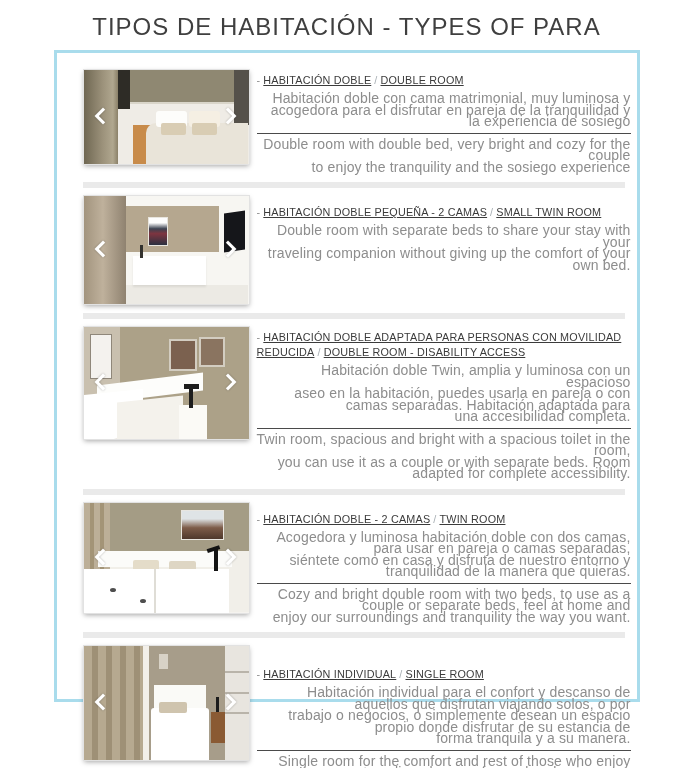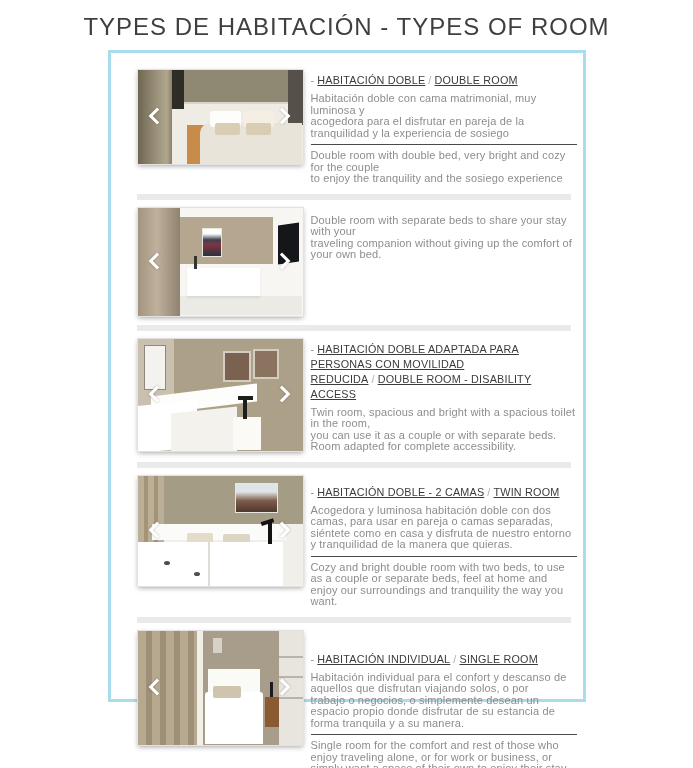--- a/index.html
+++ b/index.html
@@ -14,21 +14,21 @@
   .page-header { text-align:center; padding-top:13px; }
   .page-title {
     font-size:24px; font-weight:300; letter-spacing:1px; color:#3f3f3f;
   }
   .page-subtitle {
     font-size:11px; color:#4d4d4d; margin-top:6px; letter-spacing:0.2px;
   }
 
   
   .panel {
-    width:478px; height:652px; margin:9px auto 0;
+    width:586px; height:652px; margin:9px auto 0;
     border:3px solid #a9dcec; background:#fff; padding:12px 0 0;
   }
 
   
   .card { display:flex; gap:8px; padding:5px 6px 6px 27px; }
   .divider { height:6px; background:#eaeaea; margin:3px 12px 3px 26px; }
 
   .photo-wrap {
     flex:0 0 165px;
     box-shadow:0 0 0 1px #e2e2e2, 0 2px 5px rgba(0,0,0,.35);
@@ -56,22 +56,23 @@
   .r2 .text, .r4 .text { padding-top:7px; }
   .r5 .text { padding-top:4px;margin-top:15px; }
   .title {
     font-size:10.8px; font-weight:400; letter-spacing:0.2px; line-height:15px;
     color:#3b3b3b; margin:2px 0 5px;
   }
   .title a { color:#3b3b3b; text-decoration:underline; cursor:pointer; }
   .title .dash { color:#8d8d8d; margin-right:3px; }
   .title .sep { color:#a9b0b5; margin:0 3px; text-decoration:none; }
   .desc {
-    font-size:11px; line-height:11.5px; color:#8d8d8d; letter-spacing:0.15px;
+    font-size:14px; line-height:11.5px; color:#8d8d8d; letter-spacing:0.15px;
     white-space:pre-line;
+    text-align:right;
   }
   .desc-es { padding-bottom:5px; border-bottom:1px solid #4a4a4a; margin-bottom:5px; }
 
   
   
   .s1-wall  { inset:0; background:#efece6; }
   .s1-panel { left:20%; top:0; width:80%; height:36%; background:#8f8872; border-bottom:2px solid #d9d5c9; }
   .s1-dark-tl { left:21%; top:0; width:7%; height:42%; background:#2e2c26; }
   .s1-dark-tr { right:0; top:0; width:9%; height:58%; background:#55514a; }
   .s1-doorglow { left:30%; top:58%; width:13%; height:42%; background:#c88b4a; }
@@ -138,21 +139,21 @@
   .s5-headboard { left:43%; top:34%; width:31%; height:21%; background:#fafaf7; }
   .s5-bed { left:41%; top:54%; width:35%; height:46%; background:#ffffff; border-radius:3px 3px 0 0; }
   .s5-pillow { left:46%; top:49%; width:17%; height:10%; background:#cfc4ae; border-radius:2px; }
   .s5-stand { left:77%; top:58%; width:9%; height:27%; background:#8a5a33; }
   .s5-lamp { left:80%; top:45%; width:2%; height:13%; background:#1c1c1c; }
 </style>
 </head>
 <body>
 
 <header class="page-header">
-  <h1 class="page-title">TYPES DE HABITACIÓN - TYPES OF ROOM</h1>
+  <h1 class="page-title">TIPOS DE HABITACIÓN - TYPES OF PARA</h1>
 </header>
 
 <div class="panel">
 
   <section class="card r1">
     <div class="photo-wrap">
       <div class="photo">
         <div class="abs s1-wall"></div>
         <div class="abs s1-panel"></div>
         <div class="abs s1-dark-tl"></div>
@@ -197,20 +198,23 @@
         <div class="abs s2-curtain"></div>
         <span class="nav prev">
             <span class="chev"></span>
           </span>
         <span class="nav next">
             <span class="chev"></span>
           </span>
       </div>
     </div>
     <div class="text">
+      <h2 class="title">
+        <span class="dash">-</span><a class="t-es">HABITACIÓN DOBLE PEQUEÑA - 2 CAMAS</a><span class="sep">/</span><a class="t-en">SMALL TWIN ROOM</a>
+      </h2>
       <p class="desc desc-en">Double room with separate beds to share your stay with your
 traveling companion without giving up the comfort of your own bed.</p>
     </div>
   </section>
   <div class="divider"></div>
 
   <section class="card r3">
     <div class="photo-wrap">
       <div class="photo">
         <div class="abs s3-wall"></div>
@@ -229,20 +233,23 @@
           </span>
         <span class="nav next">
             <span class="chev"></span>
           </span>
       </div>
     </div>
     <div class="text">
       <h2 class="title">
         <span class="dash">-</span><a class="t-es">HABITACIÓN DOBLE ADAPTADA PARA PERSONAS CON MOVILIDAD REDUCIDA</a><span class="sep">/</span><a class="t-en">DOUBLE ROOM - DISABILITY ACCESS</a>
       </h2>
+      <p class="desc desc-es">Habitación doble Twin, amplia y luminosa con un espacioso
+aseo en la habitación, puedes usarla en pareja o con camas separadas. Habitación adaptada para
+una accesibilidad completa.</p>
       <p class="desc desc-en">Twin room, spacious and bright with a spacious toilet in the room,
 you can use it as a couple or with separate beds. Room adapted for complete accessibility.</p>
     </div>
   </section>
   <div class="divider"></div>
 
   <section class="card r4">
     <div class="photo-wrap">
       <div class="photo">
         <div class="abs s4-wall"></div>

